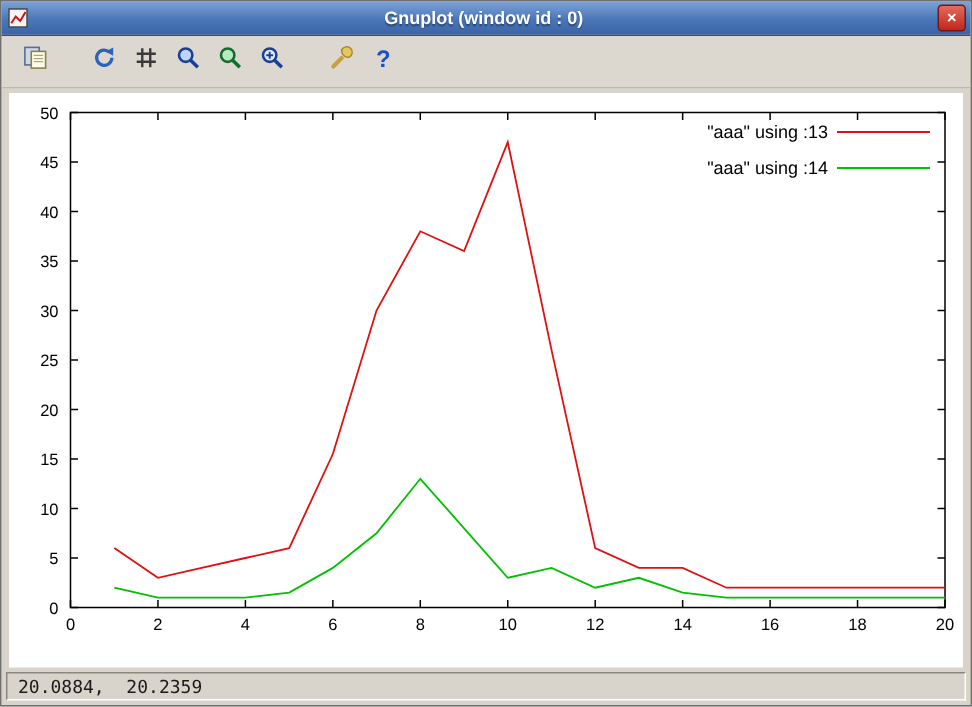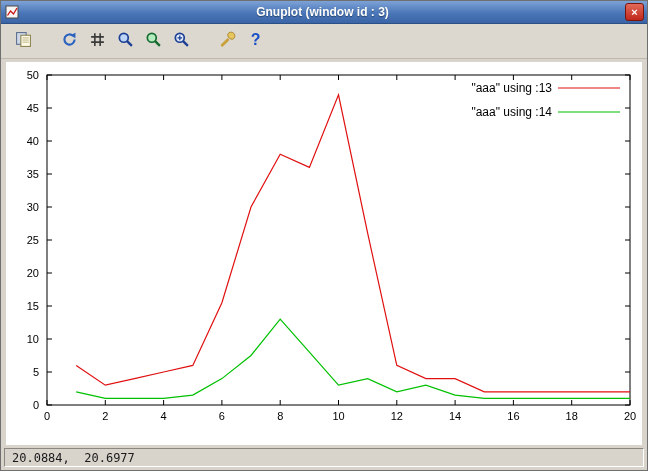--- a/index.html
+++ b/index.html
@@ -67,21 +67,21 @@
 
 <div class="window">
 
   <div class="titlebar">
     <span class="win-icon">
       <svg viewBox="0 0 16 16">
         <rect x="2" y="2" width="12" height="12" fill="#f5f5f5" stroke="#4a4a4a"></rect>
         <polyline points="3.5,11.5 6.5,7 9.5,10 13,4" stroke="#cc1111" stroke-width="1.3" fill="none"></polyline>
       </svg>
     </span>
-    <span class="title">Gnuplot (window id : 3)</span>
+    <span class="title">Gnuplot (window id : 0)</span>
     <span class="close-btn">
       <span>×</span>
     </span>
   </div>
 
   <div class="toolbar">
     <div class="tb-btn">
       <span>
         <svg viewBox="0 0 16 16" width="17" height="17">
           <rect x="1.5" y="1.5" width="9" height="11" fill="#cfd8e8" stroke="#5a6d8c"></rect>
@@ -221,16 +221,16 @@
           <polyline points="70.2,329.8 99.3,336.4 128.4,336.4 157.6,336.4 186.8,333.1 215.9,316.6 245.0,293.5 274.2,257.2 303.4,290.2 332.5,323.2 361.7,316.6 390.8,329.8 419.9,323.2 449.1,333.1 478.3,336.4 507.4,336.4 536.5,336.4 565.7,336.4 594.9,336.4 624.0,336.4" fill="none" stroke="#00c000" stroke-width="1.2"></polyline>
           <text x="546" y="30" text-anchor="end" class="legend-label">"aaa" using :13</text>
           <line x1="552" y1="26" x2="614" y2="26" stroke="#e01010" stroke-width="1.2"></line>
           <text x="546" y="54" text-anchor="end" class="legend-label">"aaa" using :14</text>
           <line x1="552" y1="50" x2="614" y2="50" stroke="#00c000" stroke-width="1.2"></line>
         </svg>
     </div>
   </div>
 
   <div class="statusbar">
-    <div class="status-field">20.0884,  20.6977</div>
+    <div class="status-field">20.0884,  20.2359</div>
   </div>
 
 </div>
 
 </body></html>

